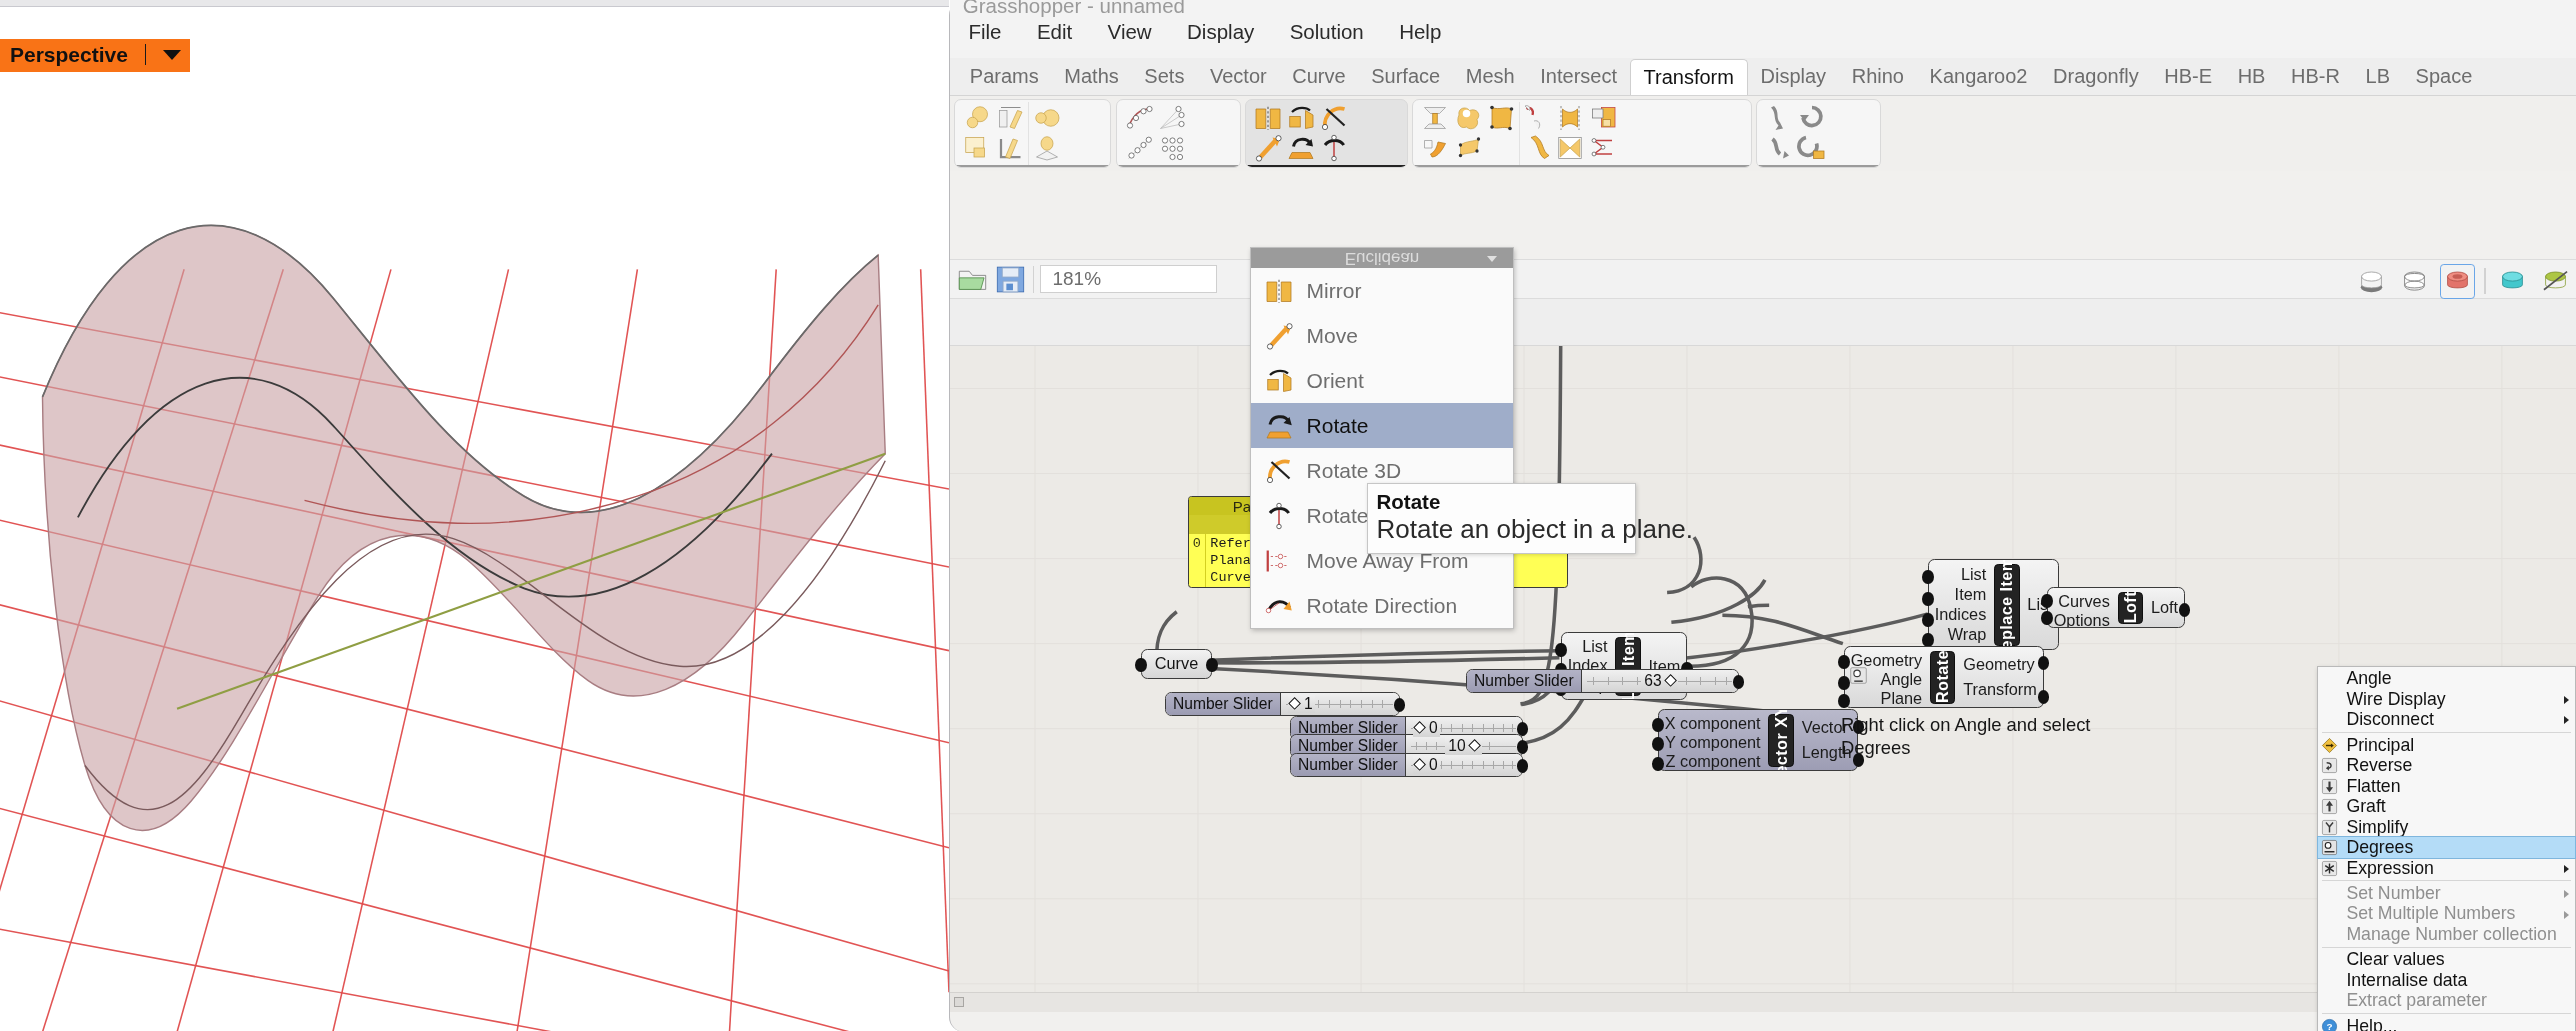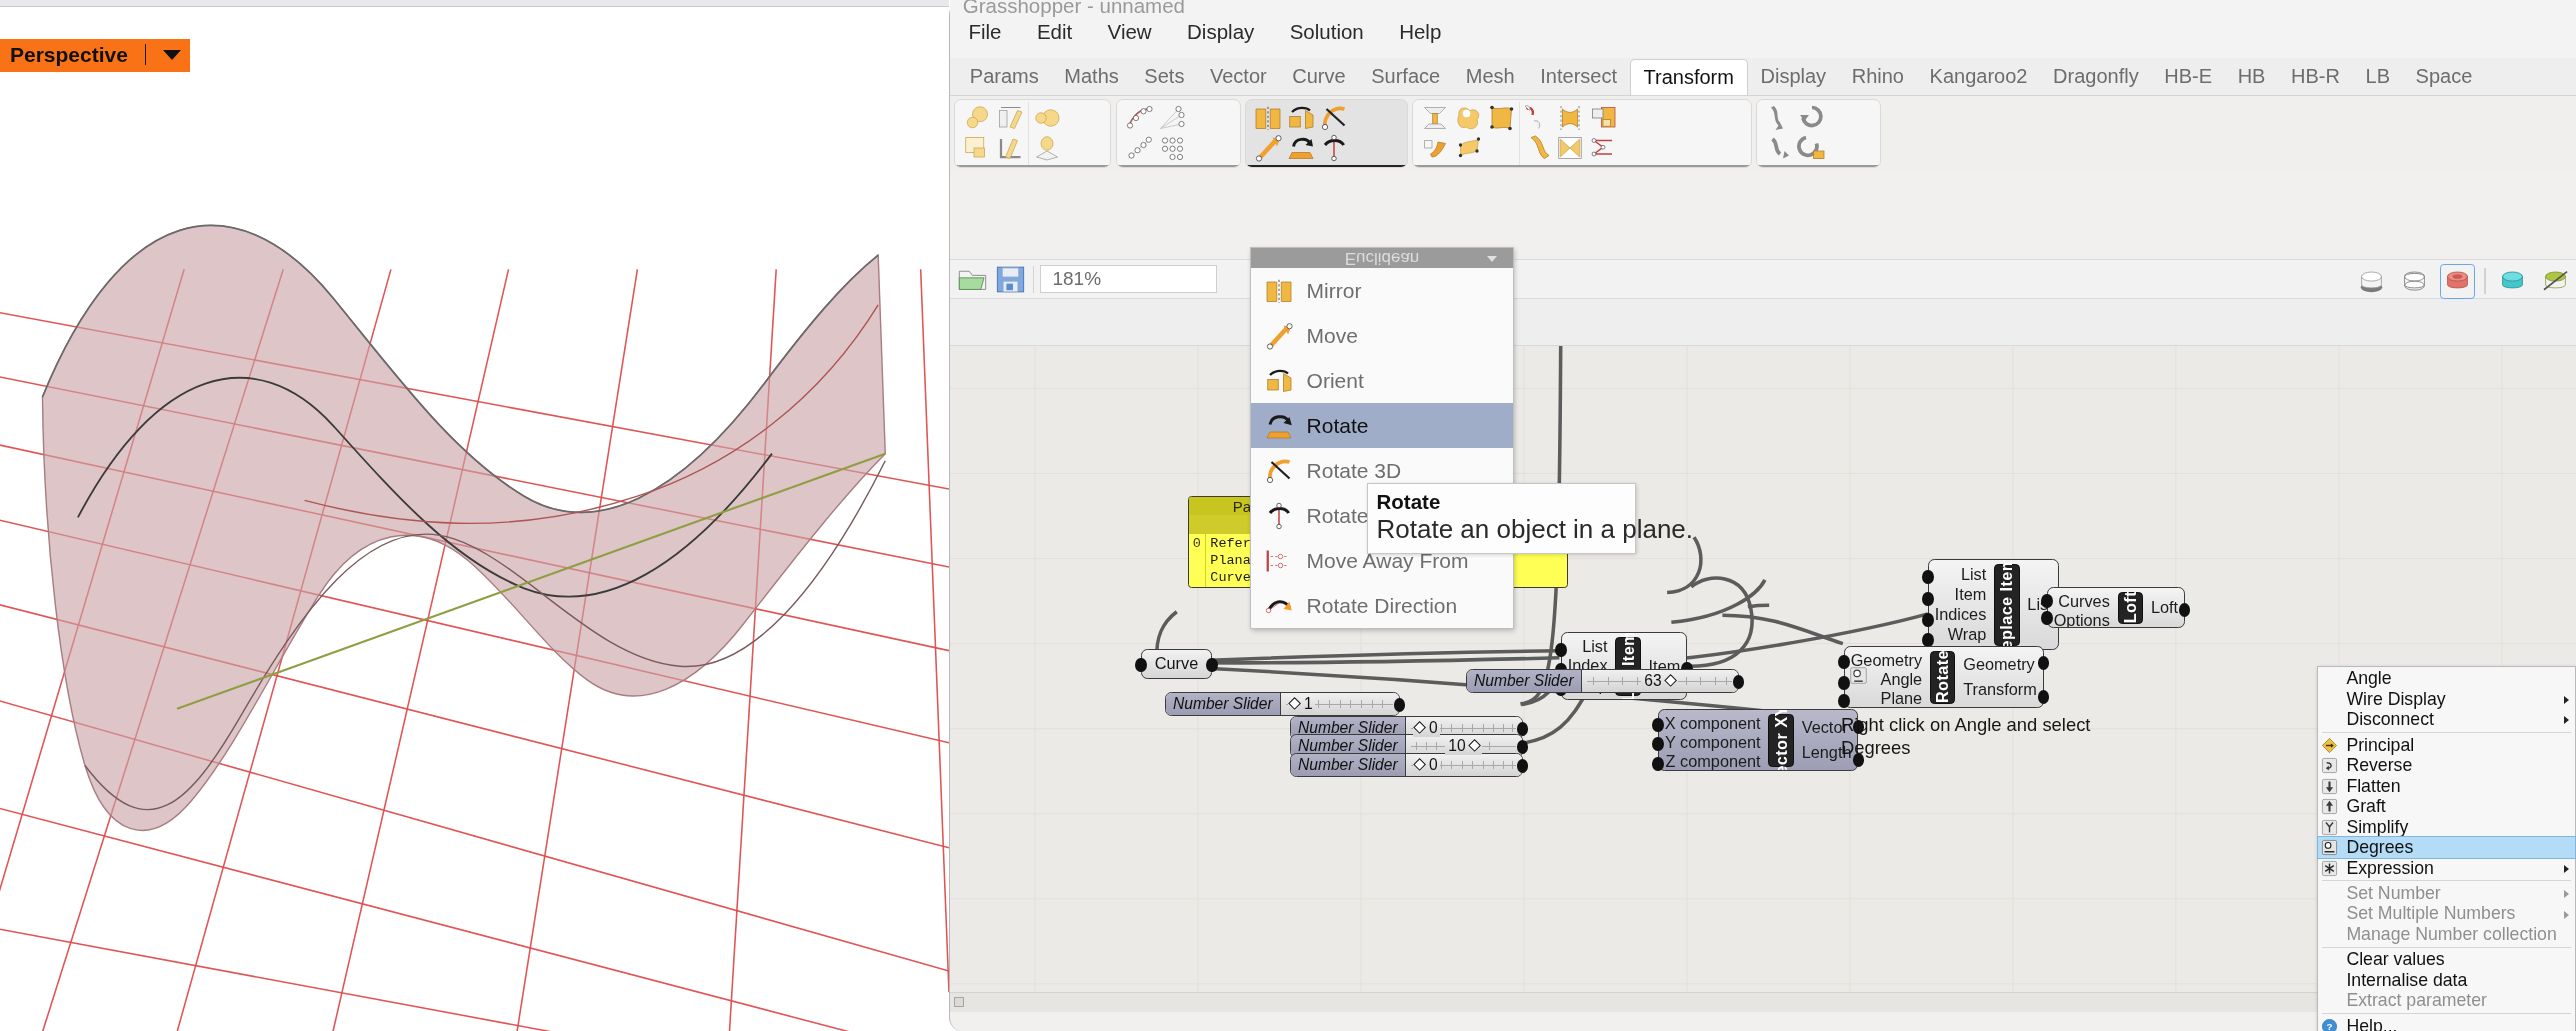--- a/index.html
+++ b/index.html
@@ -168,21 +168,21 @@
                         width:0.7px; background:#d4d021; }
   .panel .row { display:flex; padding:2.1px 0 2.1px 0; line-height:1.25; }
   .panel .idx { width:15.6px; text-align:center; color:#3a3a18; flex:none; }
   .panel .txt { padding-left:5.7px; }
 
   
   .slider { display:flex; align-items:stretch;
             border:1.4px solid #3b3b3b; border-radius:6.4px; overflow:hidden; height:24px; }
   .slider .nm {
     background:linear-gradient(to bottom,#b3b3c6,#9b9bb2); color:#111; font-size:15.6px;
-    display:flex; align-items:center; padding:0 7px; border-right:1.4px solid #3b3b3b;font-style:italic;
+    display:flex; align-items:center; padding:0 7px; border-right:1.4px solid #3b3b3b;
   }
   .slider .tr {
     background:linear-gradient(to bottom,#f0f0f0,#d4d4d4); position:relative;
     display:flex; align-items:center; padding:0 7px; min-width:106px;
   }
   .slider .ticks { position:absolute; left:5.7px; right:5.7px; top:50%;
                    height:0.7px; background:#a8a8a8; }
   .slider .ticks i { position:absolute; top:-4.3px; width:0.7px; height:8.5px; background:#a8a8a8; }
   .slider .val { position:relative; z-index:2; font-size:15.6px; color:#111;
                  background:linear-gradient(to bottom,#f0f0f0,#d4d4d4); padding:0 2.8px;

